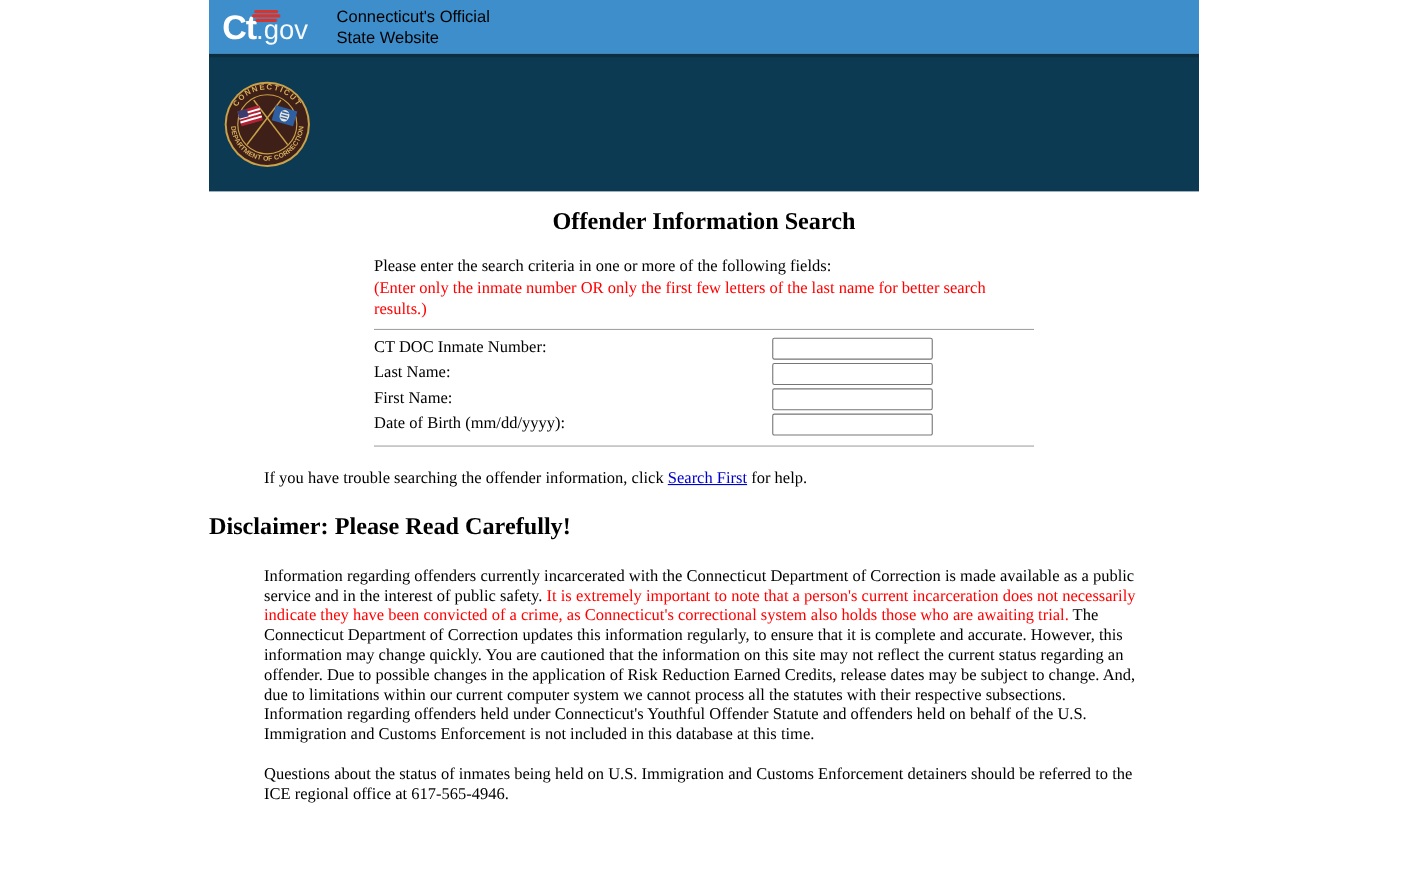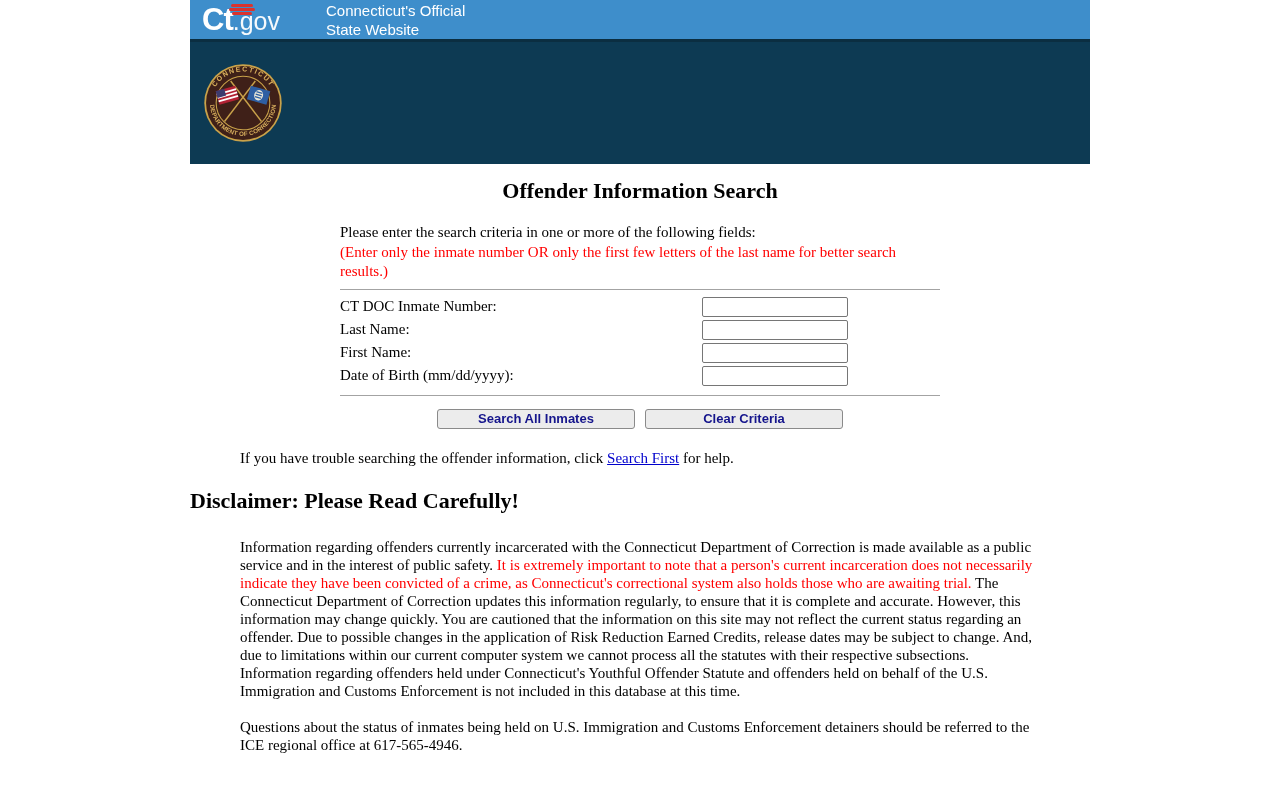--- a/index.html
+++ b/index.html
@@ -2,33 +2,33 @@
 <html><head>
 <meta charset="utf-8">
 <style>
   * { box-sizing: border-box; margin: 0; padding: 0; }
   html, body { width: 1280px; height: 800px; background: #ffffff; }
   body { font-family: "Liberation Serif", serif; color: #000000; }
   .container { width: 900px; margin: 0 auto; }
 
   
   .topbar {
-    height: 39px; background: #3e8ecb;
+    height: 49px; background: #3e8ecb;
     display: flex; align-items: center; padding-left: 12px;
     font-family: "Liberation Sans", sans-serif;
   }
   .logo { position: relative; display: flex; align-items: baseline; color: #ffffff; cursor: pointer; padding-right: 26px; }
   .logo-ct { font-size: 31px; font-weight: bold; letter-spacing: -1px; }
   .logo-gov { font-size: 25px; font-weight: 300; opacity: .95; }
   .logo-flag { position: absolute; left: 27px; top: 2px; width: 26px; height: 13px; }
   .logo-flag i { display: block; height: 3px; border-radius: 2px; background: #d9332e; margin-bottom: 1px; }
   .logo-flag i:nth-child(1){ width: 22px; margin-left: 2px; }
   .logo-flag i:nth-child(2){ width: 26px; }
   .logo-flag i:nth-child(3){ width: 20px; margin-left: 3px; }
-  .tagline { color: #ffffff; font-size: 15px; line-height: 19px; font-weight: 400; margin-left: 20px; }
+  .tagline { color: #000000; font-size: 15px; line-height: 19px; font-weight: 400; }
 
   
   .navyheader {
     height: 125px; background: #0d3a53; border-top: 3px solid #0b2e41;
     position: relative; display: flex; align-items: center;
   }
   .seal { position: absolute; left: 9px; top: 17px; width: 88px; height: 88px; }
   .agency { margin-left: 127px; color: #ffffff; font-family: "Liberation Sans", sans-serif; }
   .agency-super { font-size: 15px; font-weight: 600; letter-spacing: .3px; margin-bottom: 2px; }
   .agency-name { font-size: 29px; font-weight: bold; letter-spacing: .2px; }
@@ -139,24 +139,20 @@
         <td class="lbl">First Name:</td>
         <td class="inp"><input class="txt" type="text" value="" style=""></td>
       </tr>
       <tr>
         <td class="lbl">Date of Birth (mm/dd/yyyy):</td>
         <td class="inp"><input class="txt" type="text" value="" style=""></td>
       </tr>
     </tbody>
       </table>
     <hr class="rule2">
-    <div class="buttons">
-      <button class="btn">Search All Inmates</button>
-      <button class="btn">Clear Criteria</button>
-    </div>
   </div>
 
   <p class="help-line"><span>If you have trouble searching the offender information, click </span><a>Search First</a><span> for help.</span></p>
 
   <h2 class="disclaimer-title">Disclaimer: Please Read Carefully!</h2>
 
   <p class="para"><span>Information regarding offenders currently incarcerated with the Connecticut Department of Correction is made available as a public service and in the interest of public safety. </span><span class="red">It is extremely important to note that a person's current incarceration does not necessarily indicate they have been convicted of a crime, as Connecticut's correctional system also holds those who are awaiting trial.</span><span> The Connecticut Department of Correction updates this information regularly, to ensure that it is complete and accurate. However, this information may change quickly. You are cautioned that the information on this site may not reflect the current status regarding an offender. Due to possible changes in the application of Risk Reduction Earned Credits, release dates may be subject to change. And, due to limitations within our current computer system we cannot process all the statutes with their respective subsections. Information regarding offenders held under Connecticut's Youthful Offender Statute and offenders held on behalf of the U.S. Immigration and Customs Enforcement is not included in this database at this time.</span></p>
 
   <p class="para second">Questions about the status of inmates being held on U.S. Immigration and Customs Enforcement detainers should be referred to the ICE regional office at 617-565-4946.</p>
 

